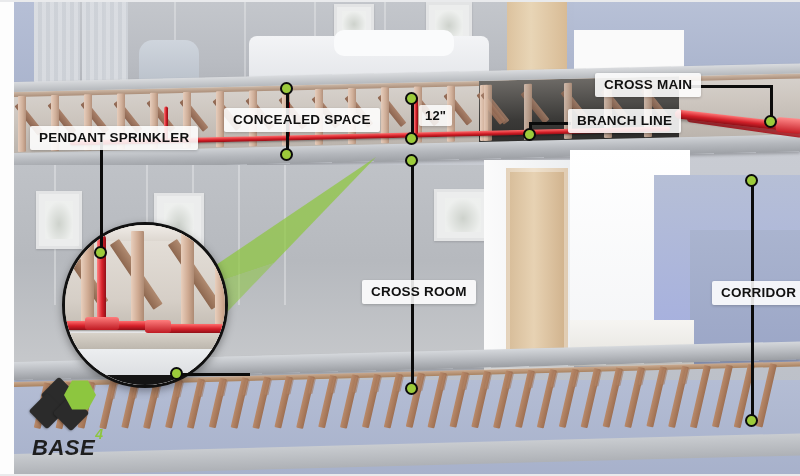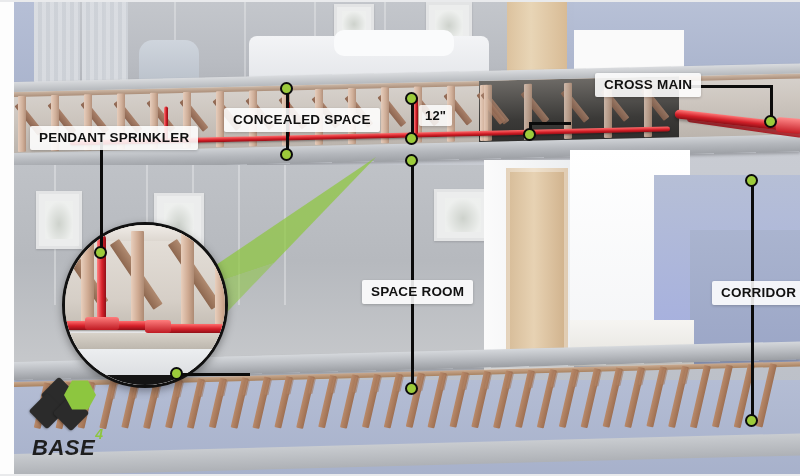--- a/index.html
+++ b/index.html
@@ -465,22 +465,23 @@
   <div class="dot" style="left:745px;top:414px;"></div>
 
   <div class="lbl" style="left:30px;top:126px;"><span>PENDANT SPRINKLER</span></div>
 
   <div class="lbl" style="left:224px;top:108px;"><span>CONCEALED SPACE</span></div>
 
   <div class="lbl dim" style="left:419px;top:105px;"><span>12"</span></div>
 
   <div class="lbl" style="left:595px;top:73px;text-align:right;"><span>CROSS MAIN</span></div>
 
-
-  <div class="lbl" style="left:362px;top:280px;"><span>SPACE ROOM</span></div>
+  <div class="lbl" style="left:568px;top:109px;"><span>BRANCH LINE</span></div>
+
+  <div class="lbl" style="left:362px;top:280px;"><span>CROSS ROOM</span></div>
 
 
   <div class="lbl" style="left:712px;top:281px;"><span>CORRIDOR</span></div>
 
 
   <div class="logo">
     <div class="logomark">
       <div class="dia" style="left:12px;top:0px;"></div>
       <div class="dia" style="left:0px;top:16px;"></div>
       <div class="dia" style="left:24px;top:18px;"></div>

